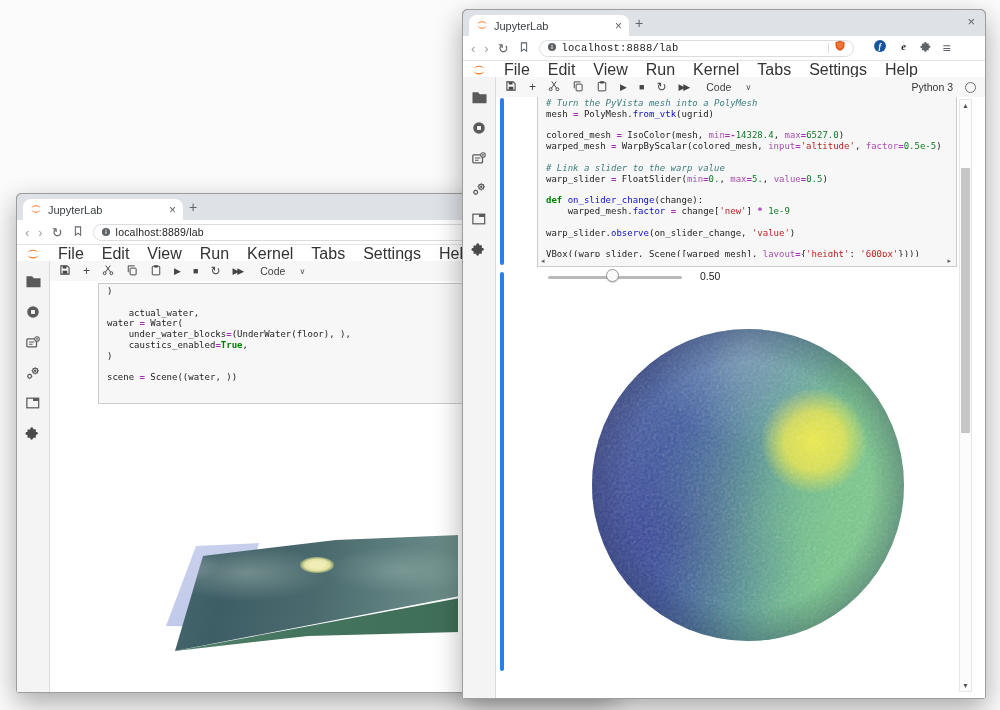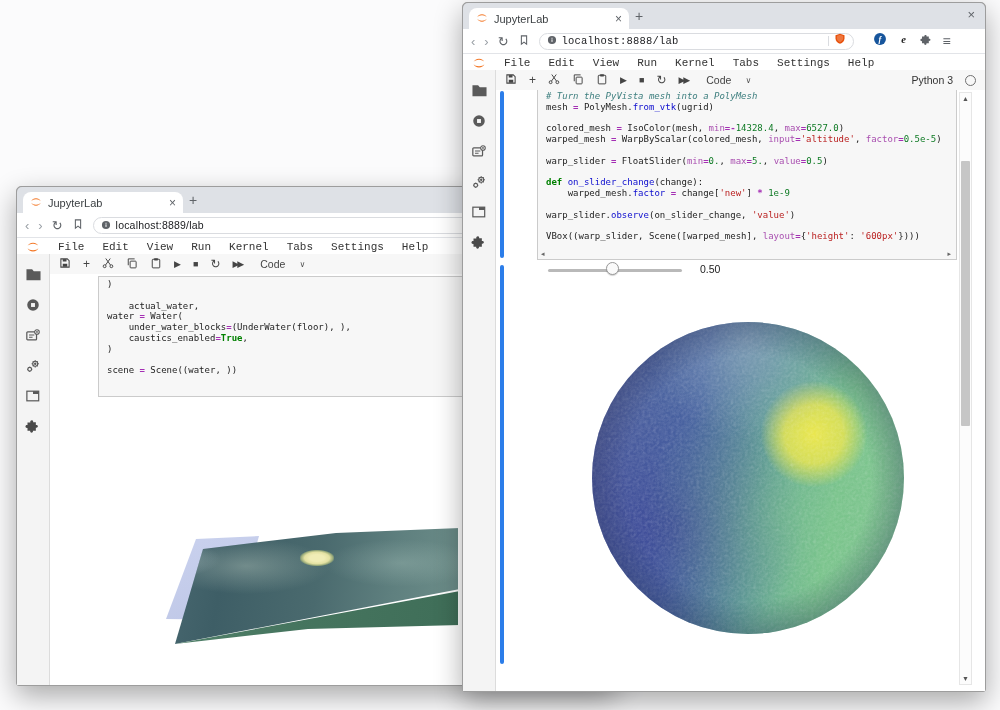--- a/index.html
+++ b/index.html
@@ -1,35 +1,35 @@
 <!DOCTYPE html>
 <html><head>
 <meta charset="utf-8">
 <style>
   html,body{margin:0;padding:0;}
   body{width:1000px;height:710px;background:#fbfbfc;font-family:"Liberation Sans",sans-serif;position:relative;overflow:hidden;}
-  .window{position:absolute;background:#a3a3a3;border:1px solid #9d9d9d;border-radius:5px 5px 3px 3px;box-shadow:0 10px 28px rgba(0,0,0,.33);box-sizing:border-box;}
+  .window{position:absolute;background:#a3a3a3;border:1px solid #9d9d9d;border-radius:5px 5px 3px 3px;box-shadow:0 10px 28px rgba(0,0,0,.33);box-sizing:border-box;margin-top:7px;}
   
   .tabstrip{position:relative;height:26px;background:#dee1e6;border-radius:5px 5px 0 0;}
   .tab{position:absolute;left:6px;top:5px;width:160px;height:21px;background:#fff;border-radius:8px 8px 0 0;display:flex;align-items:center;padding:0 7px;box-sizing:border-box;font-size:11px;color:#3c4043;gap:6px;}
   .tabtitle{flex:1;white-space:nowrap;overflow:hidden;}
   .tabclose{color:#5f6368;font-size:12px;line-height:12px;cursor:default;}
   .newtab{position:absolute;left:172px;top:5px;font-size:14px;color:#5f6368;}
   .winclose{position:absolute;right:10px;top:4px;font-size:13px;color:#5f6368;}
   .navbar{height:24px;background:#fff;border-bottom:1px solid #e2e4e8;display:flex;align-items:center;padding:0 8px;gap:9px;}
   .navic{font-size:13px;color:#5f6368;line-height:1;}
   .navic.dim{color:#9aa0a6;}
   .urlbar{height:17px;border:1px solid #dadce0;border-radius:9px;background:#fff;display:flex;align-items:center;padding:0 7px;gap:5px;box-sizing:border-box;}
   .urltext{font-size:10.5px;color:#202124;letter-spacing:.2px;white-space:nowrap;}
   .pilldivider{width:1px;height:10px;background:#dadce0;margin-left:auto;}
   .extrow{display:flex;align-items:center;gap:10px;margin-left:10px;}
   
   .menubar{height:17px;background:#fff;border-bottom:1px solid #e0e0e0;display:flex;align-items:center;padding-left:8px;}
   .menubar .jlogo{width:16px;height:14px;margin-right:8px;}
-  .menuitem{font-size:11px;color:#333;padding:0 9px;font-family:Liberation Mono, monospace;}
+  .menuitem{font-size:16px;color:#333;padding:0 9px;}
   .jbody{display:flex;position:absolute;left:0;right:0;bottom:0;top:67px;}
   .sidebar{width:33px;background:#f4f4f4;border-right:1px solid #dcdcdc;display:flex;flex-direction:column;align-items:center;padding-top:13px;gap:15px;box-sizing:border-box;}
   .sidebar svg{display:block;}
   .main{flex:1;position:relative;background:#fff;min-width:0;}
   .toolbar{height:20px;background:#f7f7f7;border-bottom:1px solid #d9d9d9;display:flex;align-items:center;gap:12px;padding:0 9px;font-size:10.5px;color:#444;}
   .tbglyph{font-size:9px;color:#454545;line-height:1;}
   .tbglyph.big{font-size:12px;}
   .celltype{display:flex;align-items:center;gap:14px;margin-left:6px;}
   .celltype .chev{font-size:8px;color:#555;}
   .tbspacer{flex:1;}
@@ -359,20 +359,21 @@
       <div class="nbcontent">
         <div class="cellbar" style="left:4px;top:1px;height:167px;background:#2b7de9;"></div>
         <div class="codecell" style="left:41px;top:-1px;width:420px;height:171px;border-top:none;">
           <div class="codewrap">
               <div class="cline"><span class="tok-c"># Turn the PyVista mesh into a PolyMesh</span></div>
               <div class="cline"><span class="tok-p">mesh </span><span class="tok-o">=</span><span class="tok-p"> PolyMesh.</span><span class="tok-d">from_vtk</span><span class="tok-p">(ugrid)</span></div>
               <div class="cline">&nbsp;</div>
               <div class="cline"><span class="tok-p">colored_mesh </span><span class="tok-o">=</span><span class="tok-p"> IsoColor(mesh, </span><span class="tok-b">min</span><span class="tok-o">=-</span><span class="tok-n">14328.4</span><span class="tok-p">, </span><span class="tok-b">max</span><span class="tok-o">=</span><span class="tok-n">6527.0</span><span class="tok-p">)</span></div>
               <div class="cline"><span class="tok-p">warped_mesh </span><span class="tok-o">=</span><span class="tok-p"> WarpByScalar(colored_mesh, </span><span class="tok-b">input</span><span class="tok-o">=</span><span class="tok-s">'altitude'</span><span class="tok-p">, </span><span class="tok-b">factor</span><span class="tok-o">=</span><span class="tok-n">0.5e-5</span><span class="tok-p">)</span></div>
               <div class="cline">&nbsp;</div>
+              <div class="cline"><span class="tok-c"># Link a slider to the warp value</span></div>
               <div class="cline"><span class="tok-p">warp_slider </span><span class="tok-o">=</span><span class="tok-p"> FloatSlider(</span><span class="tok-b">min</span><span class="tok-o">=</span><span class="tok-n">0.</span><span class="tok-p">, </span><span class="tok-b">max</span><span class="tok-o">=</span><span class="tok-n">5.</span><span class="tok-p">, </span><span class="tok-b">value</span><span class="tok-o">=</span><span class="tok-n">0.5</span><span class="tok-p">)</span></div>
               <div class="cline">&nbsp;</div>
               <div class="cline"><span class="tok-k">def</span><span class="tok-p"> </span><span class="tok-d">on_slider_change</span><span class="tok-p">(change):</span></div>
               <div class="cline"><span class="tok-p">    warped_mesh.</span><span class="tok-d">factor</span><span class="tok-p"> </span><span class="tok-o">=</span><span class="tok-p"> change[</span><span class="tok-s">'new'</span><span class="tok-p">] </span><span class="tok-o">*</span><span class="tok-p"> </span><span class="tok-n">1e-9</span></div>
               <div class="cline">&nbsp;</div>
               <div class="cline"><span class="tok-p">warp_slider.</span><span class="tok-d">observe</span><span class="tok-p">(on_slider_change, </span><span class="tok-s">'value'</span><span class="tok-p">)</span></div>
               <div class="cline">&nbsp;</div>
               <div class="cline"><span class="tok-p">VBox((warp_slider, Scene([warped_mesh], </span><span class="tok-b">layout</span><span class="tok-o">=</span><span class="tok-p">{</span><span class="tok-s">'height'</span><span class="tok-p">: </span><span class="tok-s">'600px'</span><span class="tok-p">})))</span></div>
             </div>
           <span class="hsc" style="left:3px;bottom:2px;">◂</span>

